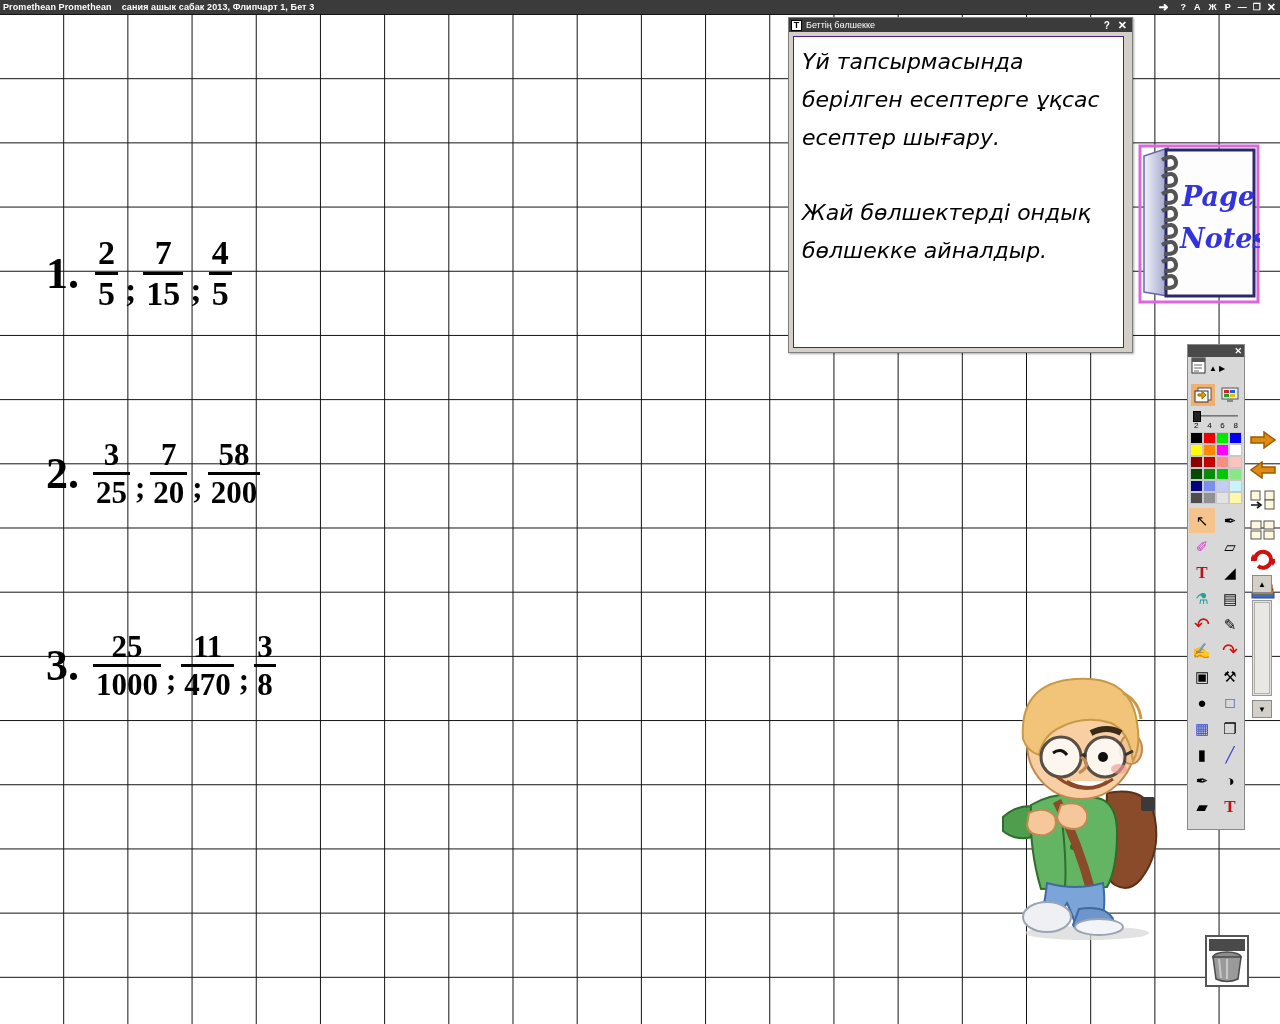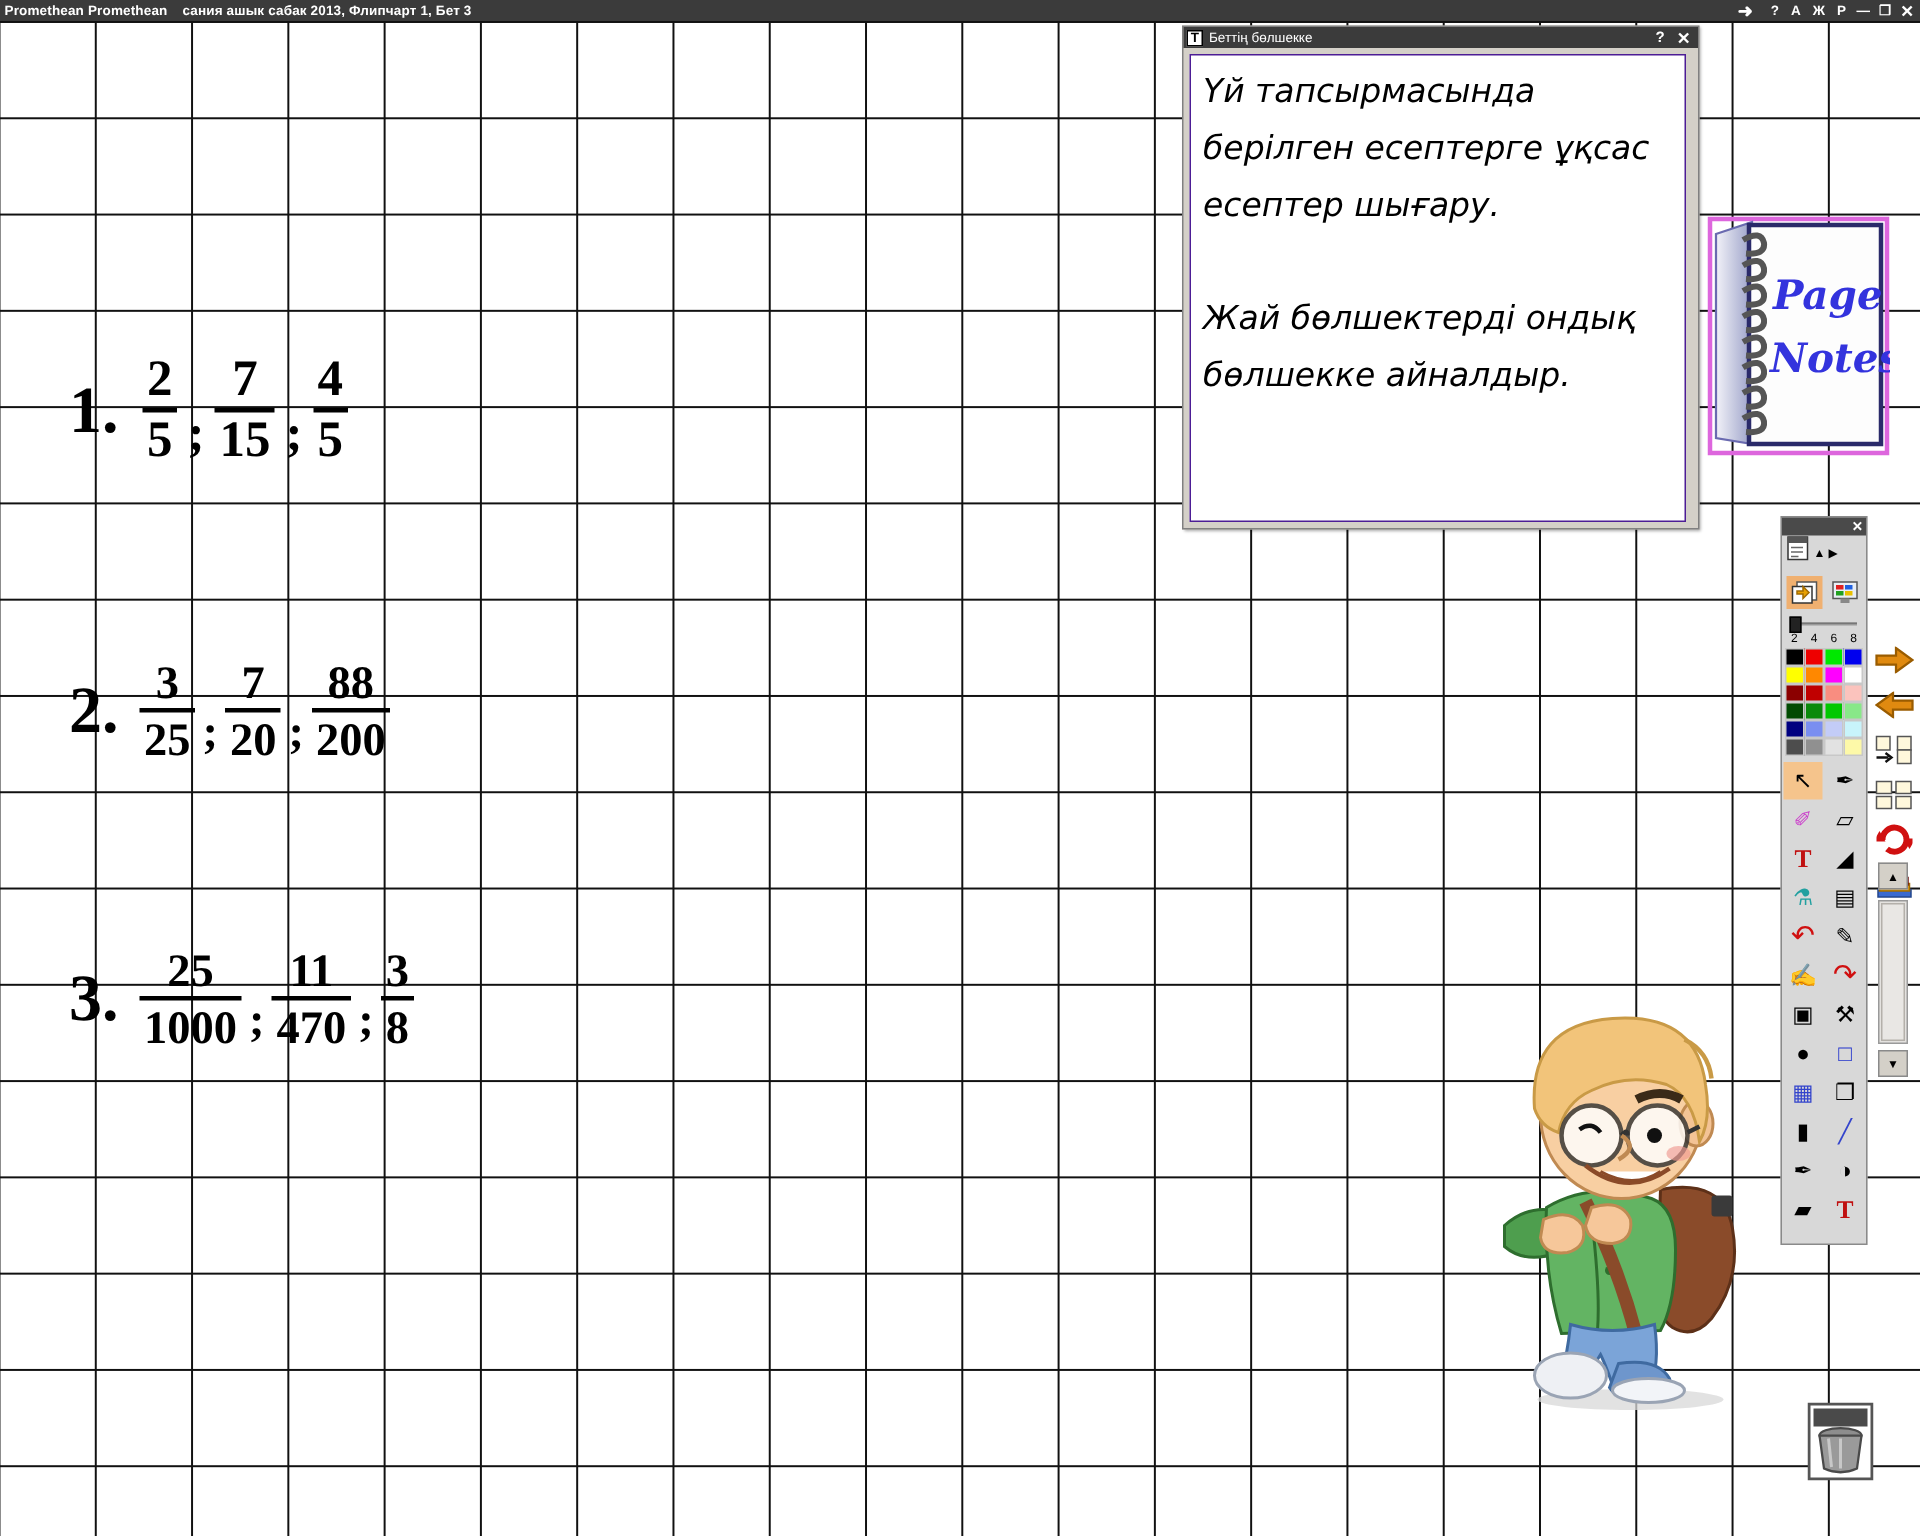--- a/index.html
+++ b/index.html
@@ -248,21 +248,21 @@
         <span class="den">25</span>
       </span>
       <span class="sep">;</span>
       <span class="frac">
         <span class="num">7</span>
         <span class="bar"></span>
         <span class="den">20</span>
       </span>
       <span class="sep">;</span>
       <span class="frac">
-        <span class="num">88</span>
+        <span class="num">58</span>
         <span class="bar"></span>
         <span class="den">200</span>
       </span>
     </span>
   </div>
 
   <div class="row" id="row3">
     <span class="row-num">3.</span>
     <span class="frac-group">
       <span class="frac">

